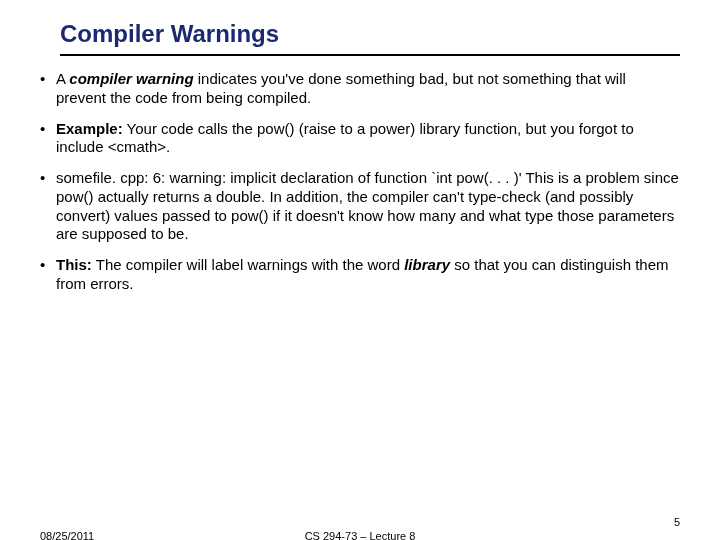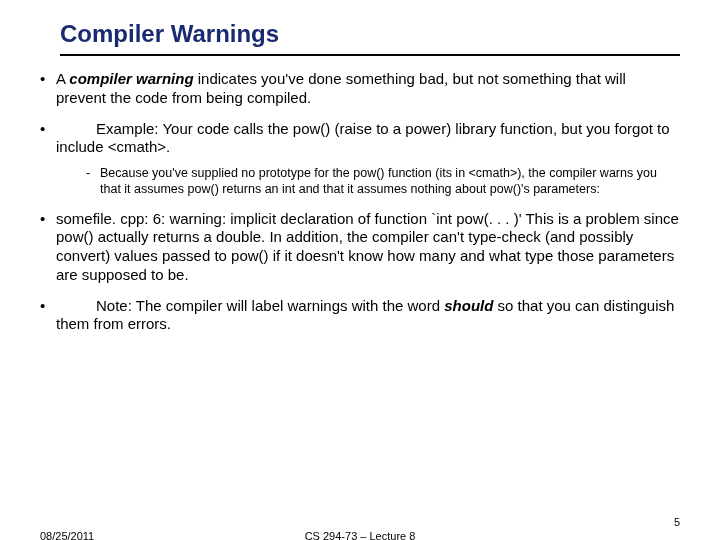--- a/index.html
+++ b/index.html
@@ -62,50 +62,45 @@
     bottom: 10px;
     left: 0;
     width: 100%;
     font-size: 11px;
     color: #000;
   }
   .footer .date { position: absolute; left: 40px; }
   .footer .center { position: absolute; left: 0; width: 100%; text-align: center; }
   .footer .num { position: absolute; right: 40px; bottom: 2px; }
   .italic { font-style: italic; font-weight: bold; }
-  .b { font-weight: normal; margin-left: 40px; }
+  .b { font-weight: bold; }
 </style>
 </head>
 <body>
 
 <div class="slide">
   <h1 class="title">Compiler Warnings</h1>
 
   <ul class="top">
 
     <li>
       <span>A </span><span class="italic">compiler warning</span><span> indicates you've done something bad, but not something that will prevent the code from being compiled.</span>
     </li>
 
 
     <li>
       <span class="b">Example:</span><span> Your code calls the pow() (raise to a power) library function, but you forgot to include &lt;cmath&gt;.</span>
-      <ul class="sub">
-        <li>
-          <span>Because you've supplied no prototype for the pow() function (its in &lt;cmath&gt;), the compiler warns you that it assumes pow() returns an int and that it assumes nothing about pow()'s parameters:</span>
-        </li>
-      </ul>
     </li>
 
     <li>
       <span>somefile. cpp: 6: warning: implicit declaration of function `int pow(. . . )'  This is a problem since pow() actually returns a double. In addition, the compiler can't type-check (and possibly convert) values passed to pow() if it doesn't know how many and what type those parameters are supposed to be.</span>
     </li>
 
     <li>
-      <span class="b">Note:</span><span> The compiler will label warnings with the word </span><span class="italic">should</span><span> so that you can distinguish them from errors.</span>
+      <span class="b">This:</span><span> The compiler will label warnings with the word </span><span class="italic">library</span><span> so that you can distinguish them from errors.</span>
     </li>
 
 
   </ul>
 
   <div class="footer">
     <span class="date">08/25/2011</span>
     <span class="center">CS 294-73 – Lecture 8</span>
     <span class="num">5</span>
   </div>

